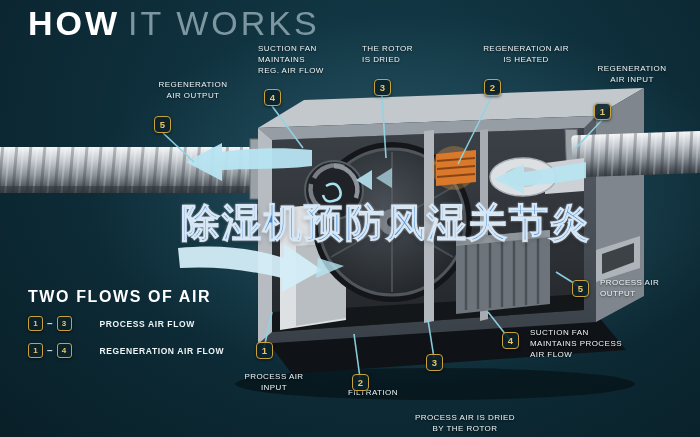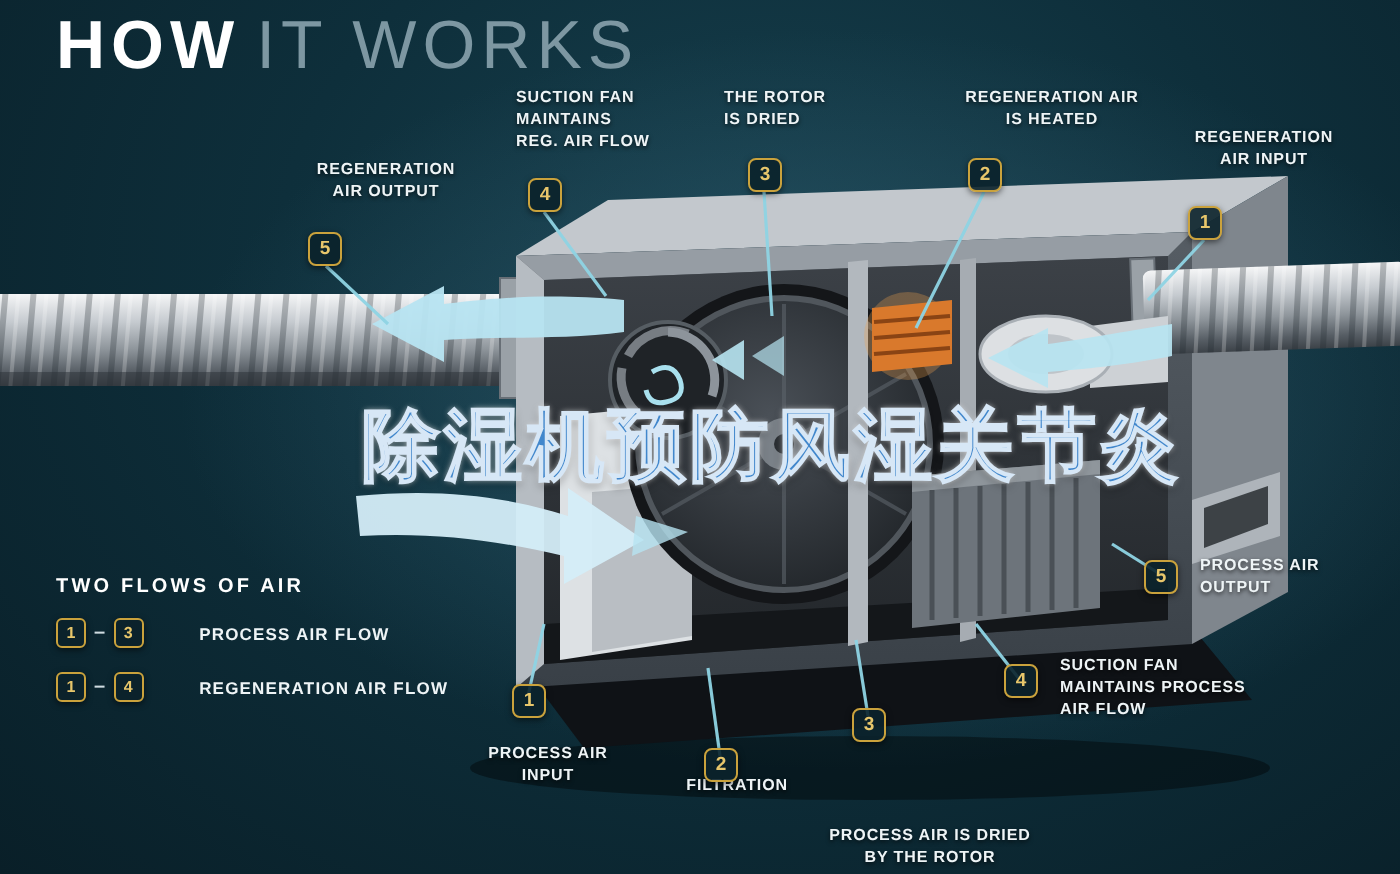--- a/index.html
+++ b/index.html
@@ -14,32 +14,32 @@
   .title .w2{color:#7d97a2;font-weight:400;margin-left:8px;}
   .watermark{
     position:absolute;left:0;top:196px;width:100%;text-align:center;
     font-size:39px;font-weight:700;color:#4187cc;letter-spacing:2px;
     -webkit-text-stroke:1px #d7e7f6;
     text-shadow:0 0 3px rgba(255,255,255,.75), 0 2px 5px rgba(0,0,0,.35);
     font-family:"DejaVu Sans", sans-serif;
     z-index:6;pointer-events:none;white-space:nowrap;padding-left:36px;
   }
   .callout-label{
-    position:absolute;z-index:7;color:#eef4f6;font-size:8px;font-weight:700;
+    position:absolute;z-index:7;color:#eef4f6;font-size:8px;font-weight:400;
     line-height:1.35;letter-spacing:.45px;white-space:pre-line;
     text-shadow:0 1px 2px rgba(0,0,0,.65);
   }
   .badge{
     position:absolute;z-index:7;width:17px;height:17px;border-radius:4px;
     background:rgba(11,34,43,.9);border:1.5px solid #caa23c;color:#e7c66b;
     font-size:9.5px;font-weight:700;display:flex;align-items:center;justify-content:center;
     box-shadow:0 1px 3px rgba(0,0,0,.55);box-sizing:border-box;
   }
   .legend{position:absolute;left:28px;top:288px;z-index:7;}
-  .legend-heading{color:#ffffff;font-size:10px;font-weight:700;letter-spacing:1.6px;margin-bottom:10px;}
+  .legend-heading{color:#ffffff;font-size:16px;font-weight:700;letter-spacing:1.6px;margin-bottom:10px;}
   .legend-row{display:flex;align-items:center;margin-bottom:12px;}
   .badge.sm{position:static;width:15px;height:15px;border-radius:3px;font-size:8px;flex:0 0 auto;}
   .legend-dash{color:#cfdbe0;font-size:10px;font-weight:700;margin:0 4px;}
   .legend-label{color:#eef4f6;font-size:8.5px;font-weight:700;letter-spacing:.6px;margin-left:8px;padding-left:20px;}
 </style>
 </head>
 <body>
 
 <div class="stage">
 
@@ -200,21 +200,21 @@
 IS HEATED</div>
   <div class="callout-label" style="left:582px;top:64px;width:100px;text-align:center;">REGENERATION
 AIR INPUT</div>
   <div class="callout-label" style="left:600px;top:278px;width:86px;text-align:left;">PROCESS AIR
 OUTPUT</div>
   <div class="callout-label" style="left:530px;top:328px;width:120px;text-align:left;">SUCTION FAN
 MAINTAINS PROCESS
 AIR FLOW</div>
   <div class="callout-label" style="left:400px;top:380px;width:130px;text-align:center;margin-top:33px;">PROCESS AIR IS DRIED
 BY THE ROTOR</div>
-  <div class="callout-label" style="left:324px;top:388px;width:70px;text-align:right;">FILTRATION</div>
+  <div class="callout-label" style="left:348px;top:388px;width:70px;text-align:left;">FILTRATION</div>
   <div class="callout-label" style="left:234px;top:372px;width:80px;text-align:center;">PROCESS AIR
 INPUT</div>
 
   <span class="badge" style="left:154px;top:116px;">5</span>
   <span class="badge" style="left:264px;top:89px;">4</span>
   <span class="badge" style="left:374px;top:79px;">3</span>
   <span class="badge" style="left:484px;top:79px;">2</span>
   <span class="badge" style="left:594px;top:103px;">1</span>
   <span class="badge" style="left:572px;top:280px;">5</span>
   <span class="badge" style="left:502px;top:332px;">4</span>

